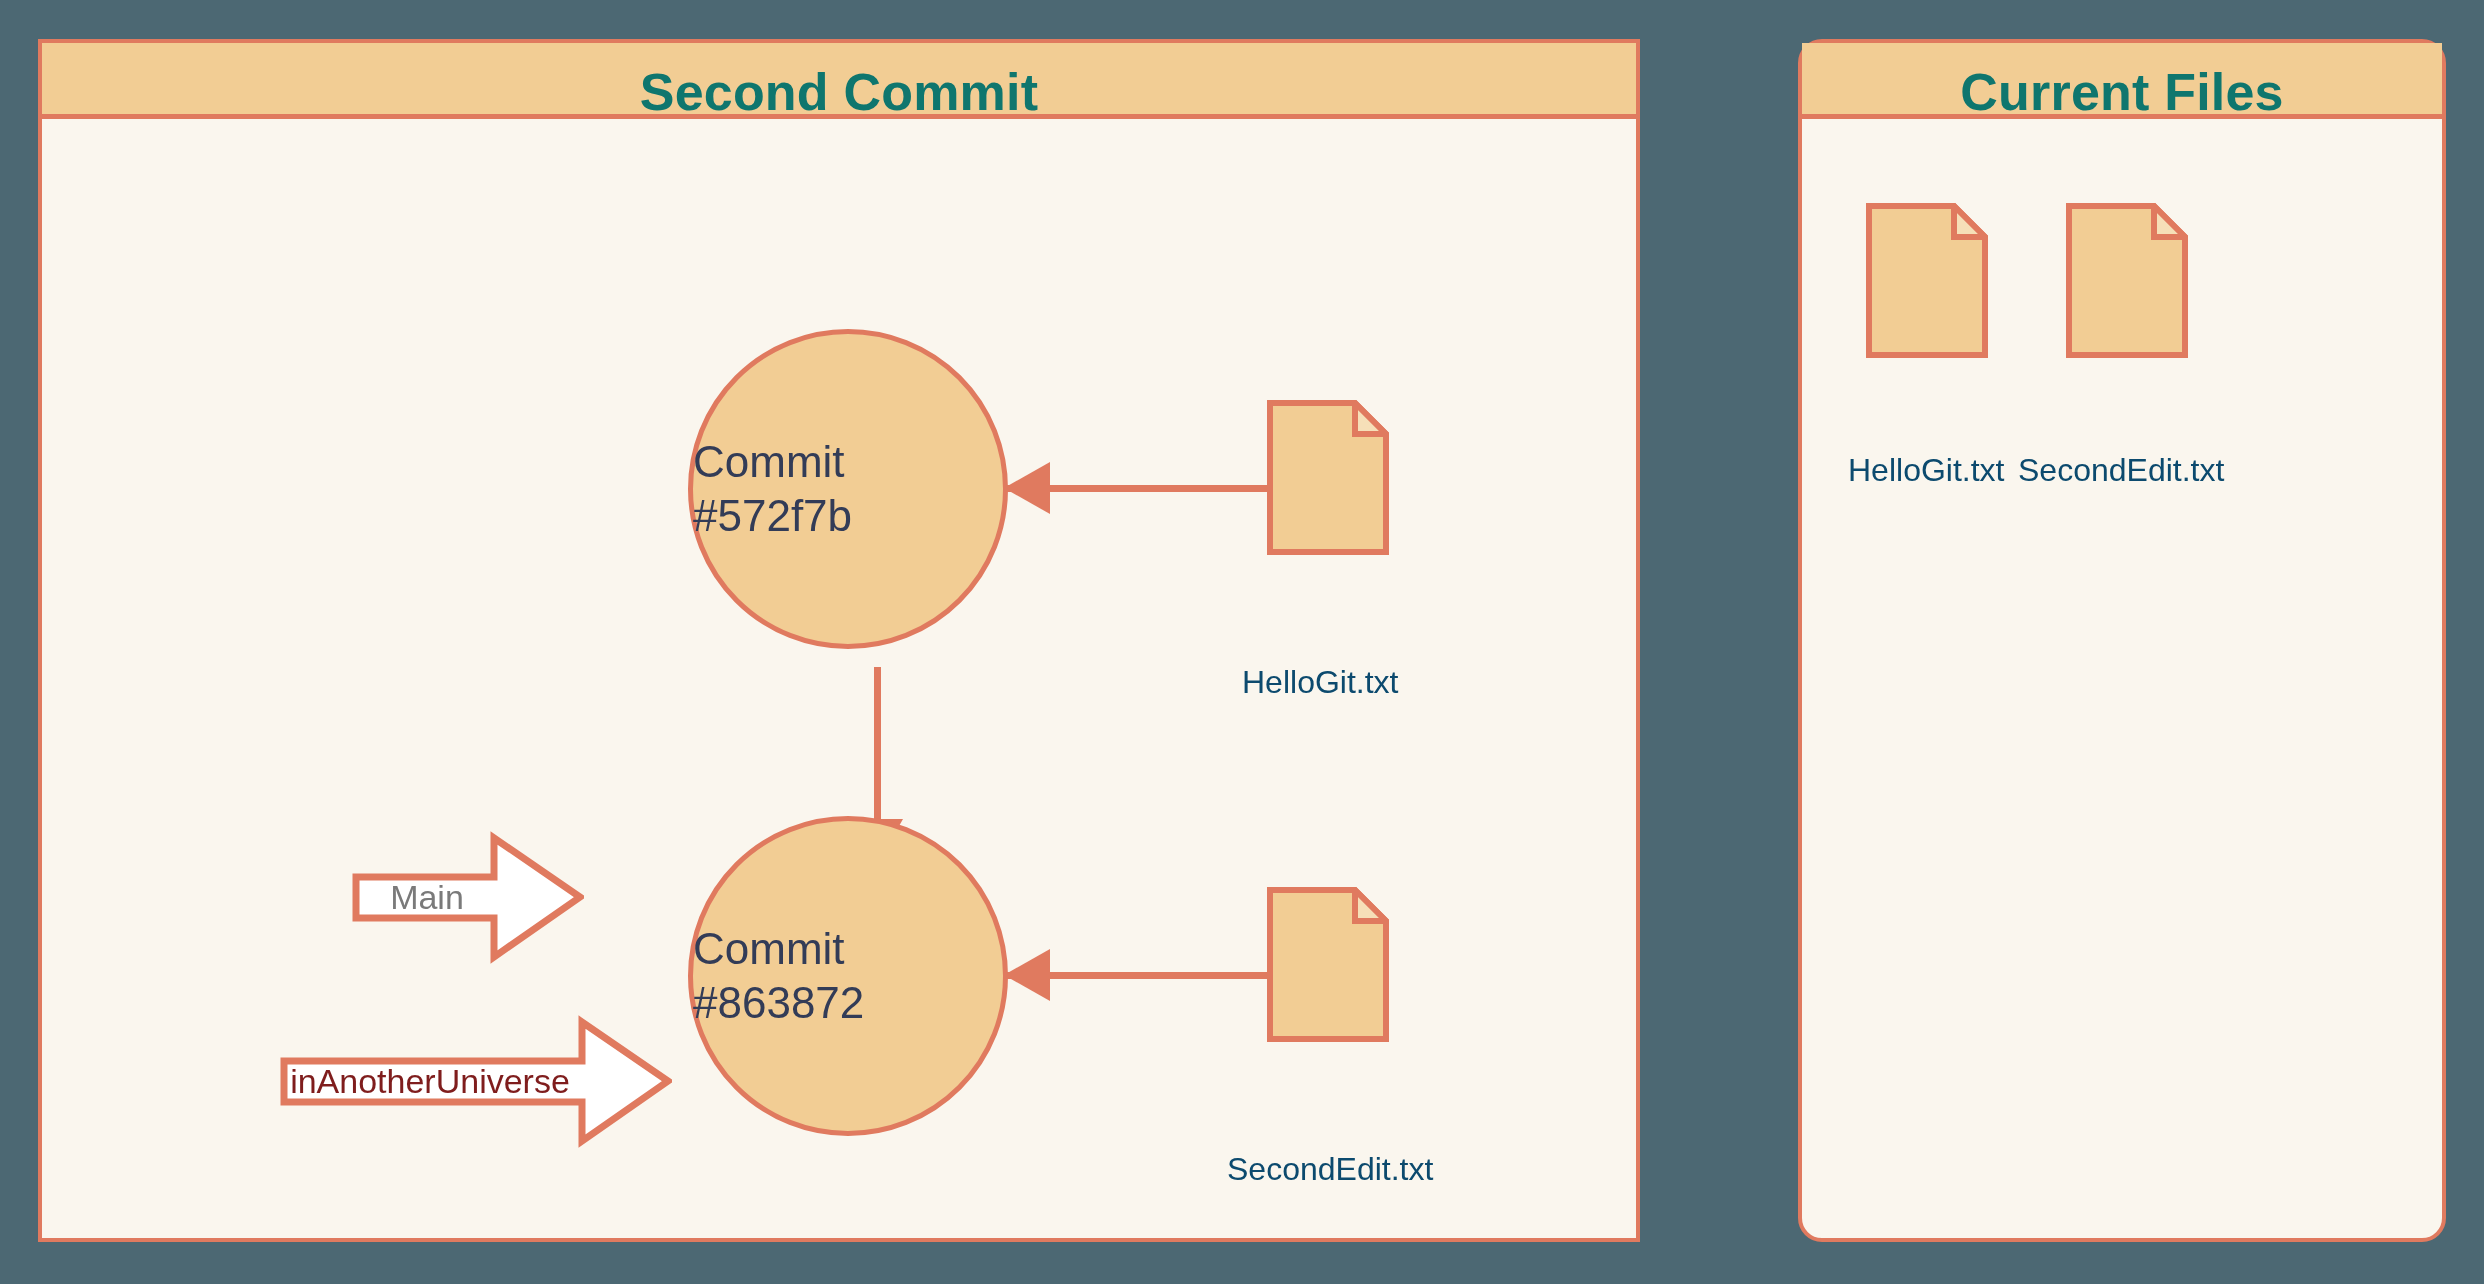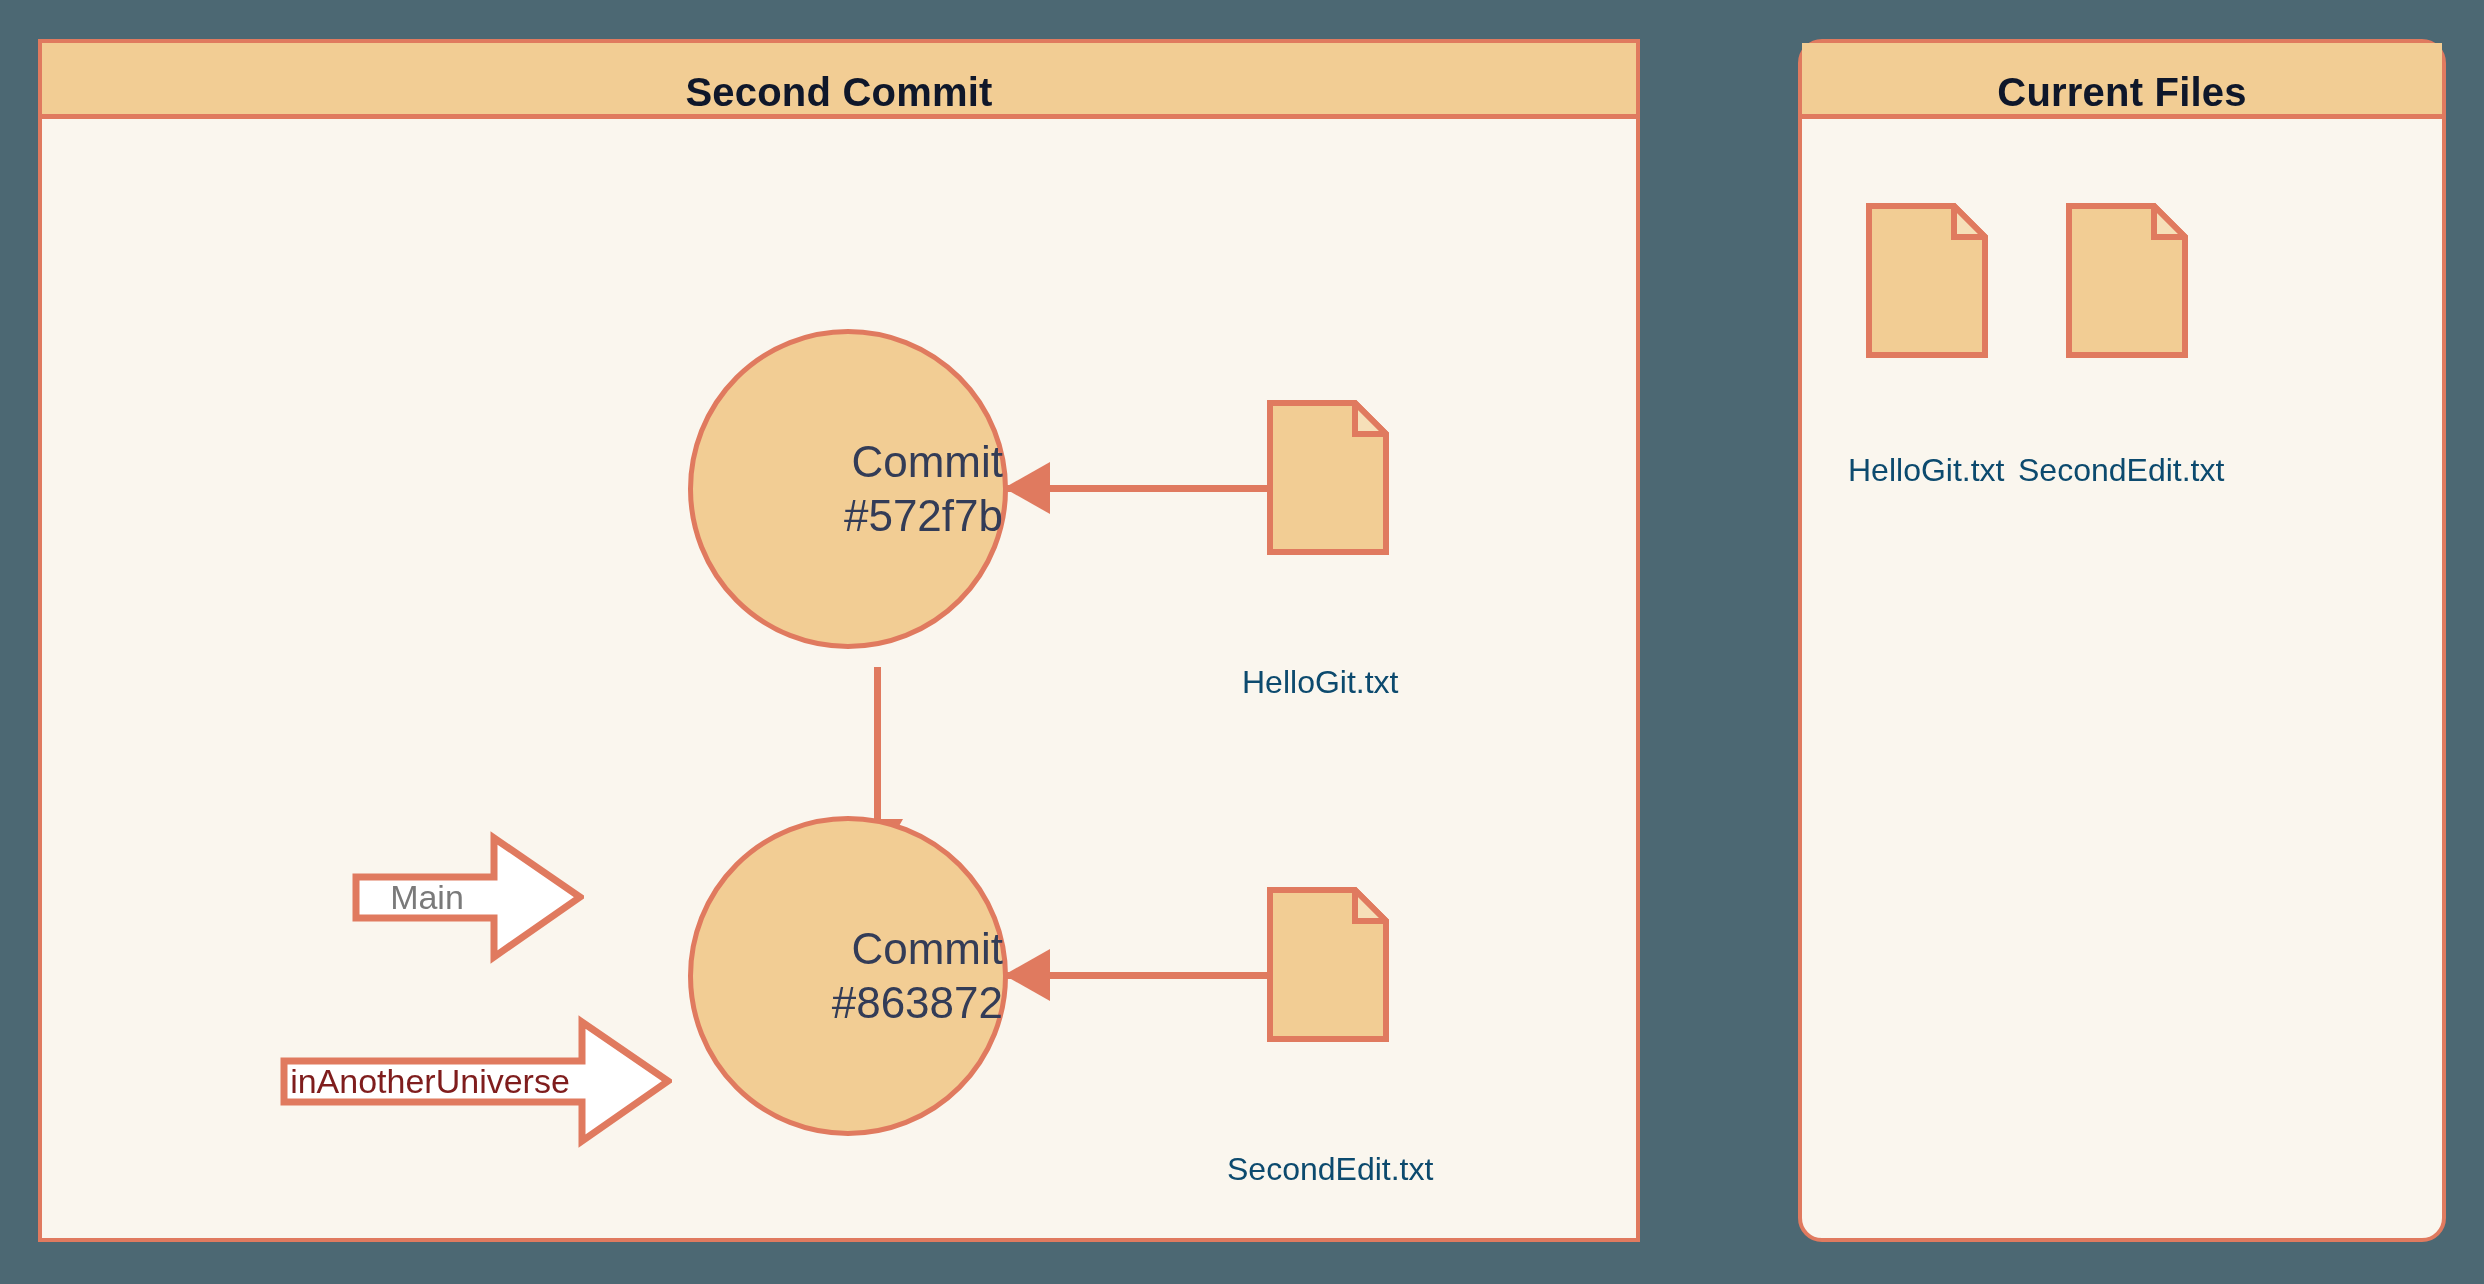--- a/index.html
+++ b/index.html
@@ -27,23 +27,23 @@
     top: 0;
     height: 76px;
     background: #f2cd94;
     border-bottom: 5px solid #e07a5f;
     display: flex;
     align-items: center;
     justify-content: center;
     box-sizing: border-box;
   }
   .panel-title {
-    font-size: 40px;
+    font-size: 52px;
     font-weight: bold;
-    color: #0f172a;
+    color: #0f766e;
     letter-spacing: 0.2px;
     line-height: 1;
     margin-top: 27px;
   }
   .panel-body {
     position: absolute;
     left: 0;
     right: 0;
     top: 81px;
     bottom: 0;
@@ -53,21 +53,21 @@
   .commit-node {
     position: absolute;
     width: 320px;
     height: 320px;
     border-radius: 50%;
     background: #f2cd94;
     border: 5px solid #e07a5f;
     box-sizing: border-box;
     display: flex;
     flex-direction: column;
-    align-items: flex-end;
+    align-items: flex-start;
     justify-content: center;
     color: #333c57;
     font-size: 44px;
     line-height: 1.22;
     z-index: 3;
   }
 
   
   .conn {
     position: absolute;

